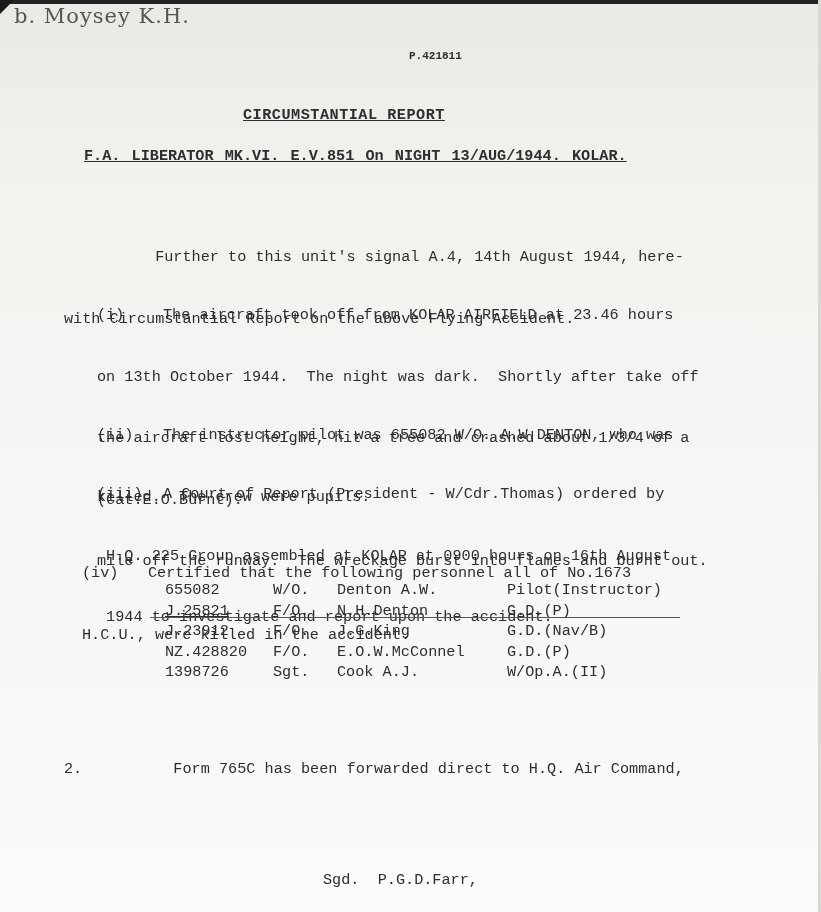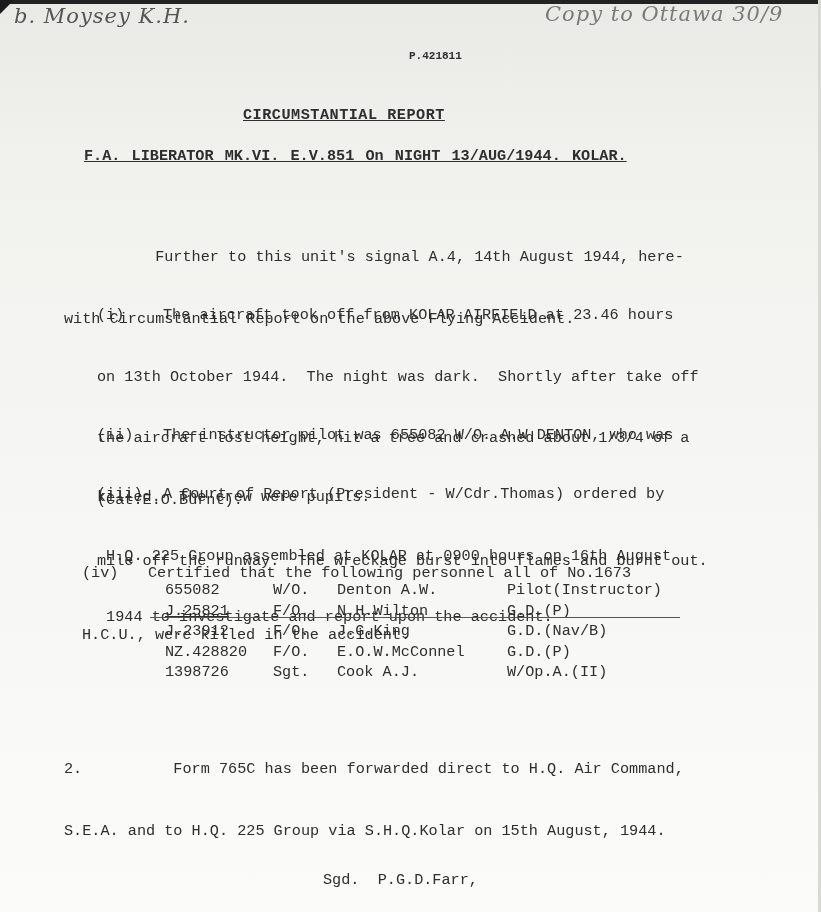--- a/index.html
+++ b/index.html
@@ -21,21 +21,20 @@
     .corner-fold {
       position: absolute; left: 0; top: 0; width: 0; height: 0;
       border-top: 14px solid #1a1a1a; border-right: 14px solid transparent;
     }
     .top-edge { position: absolute; left: 0; top: 0; width: 821px; height: 4px; background: #222; }
     .right-edge { position: absolute; right: 0; top: 0; width: 3px; height: 912px; background: #d8d8d5; }
 
     .hand {
       position: absolute;
       font-family: "DejaVu Serif", serif;
-      font-style: italic;
       color: #555;
       font-size: 21px;
       letter-spacing: 1px;
     }
     .hand-left { left: 14px; top: 6px; }
     .hand-right { left: 545px; top: 4px; color: #7a7a7a; }
 
     .abs { position: absolute; white-space: pre; }
     .ref { left: 409px; top: 46px; font-weight: bold; font-size: 11px; }
     .title { left: 243px; top: 105px; font-weight: bold; text-decoration: underline; letter-spacing: 0.5px; }
@@ -71,21 +70,20 @@
   </style>
 </head>
 <body>
 
 <div class="page">
   <div class="top-edge"></div>
   <div class="corner-fold"></div>
   <div class="right-edge"></div>
 
   <div class="hand hand-left">b. Moysey K.H.</div>
-  <div class="hand hand-right">Copy to Ottawa 30/9</div>
 
   <div class="abs ref">P.421811</div>
   <div class="abs title">CIRCUMSTANTIAL REPORT</div>
   <div class="abs subject">F.A. LIBERATOR MK.VI. E.V.851 On NIGHT 13/AUG/1944. KOLAR.</div>
 
   <div class="para p-intro">
     <span class="line">          Further to this unit's signal A.4, 14th August 1944, here-</span>
     <span class="line">with Circumstantial Report on the above Flying Accident.</span>
   </div>
 
@@ -117,21 +115,21 @@
     <tbody>
         <tr>
       <td class="c-no">655082</td>
       <td class="c-rank">W/O.</td>
       <td class="c-name">Denton A.W.</td>
       <td class="c-role">Pilot(Instructor)</td>
     </tr>
     <tr>
       <td class="c-no under">J.25821</td>
       <td class="c-rank">F/O.</td>
-      <td class="c-name">N.H.Wilton</td>
+      <td class="c-name">N.H.Denton</td>
       <td class="c-role">G.D.(P)</td>
     </tr>
     <tr>
       <td class="c-no">J.23912</td>
       <td class="c-rank">F/O.</td>
       <td class="c-name">J.G.King</td>
       <td class="c-role">G.D.(Nav/B)</td>
     </tr>
     <tr>
       <td class="c-no">NZ.428820</td>
@@ -144,21 +142,20 @@
       <td class="c-rank">Sgt.</td>
       <td class="c-name">Cook A.J.</td>
       <td class="c-role">W/Op.A.(II)</td>
     </tr>
   </tbody>
     </table>
   <div class="rule-line"></div>
 
   <div class="para p-2">
     <span class="line"><span>2.</span><span>          Form 765C has been forwarded direct to H.Q. Air Command,</span></span>
-    <span class="line">S.E.A. and to H.Q. 225 Group via S.H.Q.Kolar on 15th August, 1944.</span>
   </div>
 
   <div class="para sig">
     <span class="line">Sgd.  P.G.D.Farr,</span>
     
     
   </div>
 </div>
 
 </body></html>

